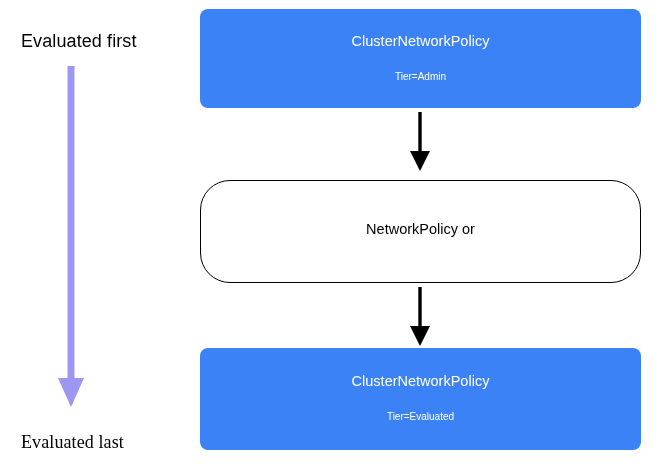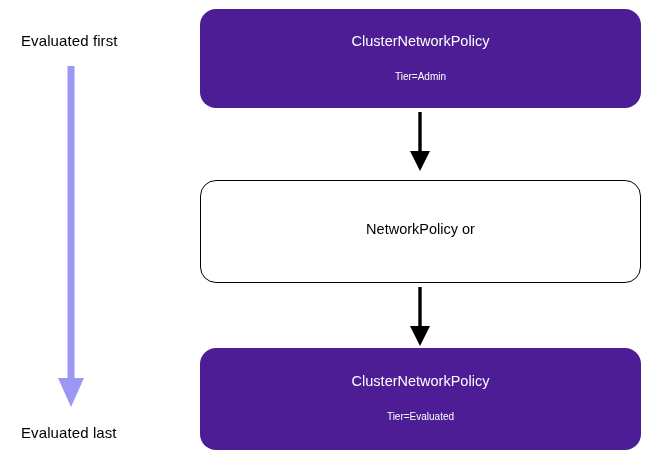--- a/index.html
+++ b/index.html
@@ -14,56 +14,56 @@
     position: relative;
     width: 661px;
     height: 470px;
     background: #ffffff;
     overflow: hidden;
   }
 
   
   .order-label {
     position: absolute;
-    font-size: 15px;
+    font-size: 18px;
     line-height: 16px;
     color: #000000;
     white-space: nowrap;
     letter-spacing: 0.1px;
   }
   #label-evaluated-first { left: 21px; top: 33px; }
-  #label-evaluated-last  { left: 21px; top: 425px; }
+  #label-evaluated-last  { left: 21px; top: 434px; font-family: Liberation Serif, serif; }
 
   #order-arrow {
     position: absolute;
     left: 50px;
     top: 60px;
     width: 44px;
     height: 350px;
   }
 
   
   .flow-box {
     position: absolute;
     box-sizing: border-box;
     display: flex;
     flex-direction: column;
     align-items: center;
     justify-content: center;
     text-align: center;
   }
   .flow-box.blue {
-    background: #4c1d95;
-    border-radius: 16px;
+    background: #3b82f6;
+    border-radius: 8px;
     color: #ffffff;
   }
   .flow-box.white {
     background: #ffffff;
     border: 1.4px solid #000000;
-    border-radius: 16px;
+    border-radius: 30px;
     color: #000000;
   }
   .box-line-primary {
     font-size: 14.5px;
     line-height: 18px;
     white-space: nowrap;
   }
   .blue .box-line-primary { margin-bottom: 18px; }
   .box-line-secondary {
     font-size: 10px;

